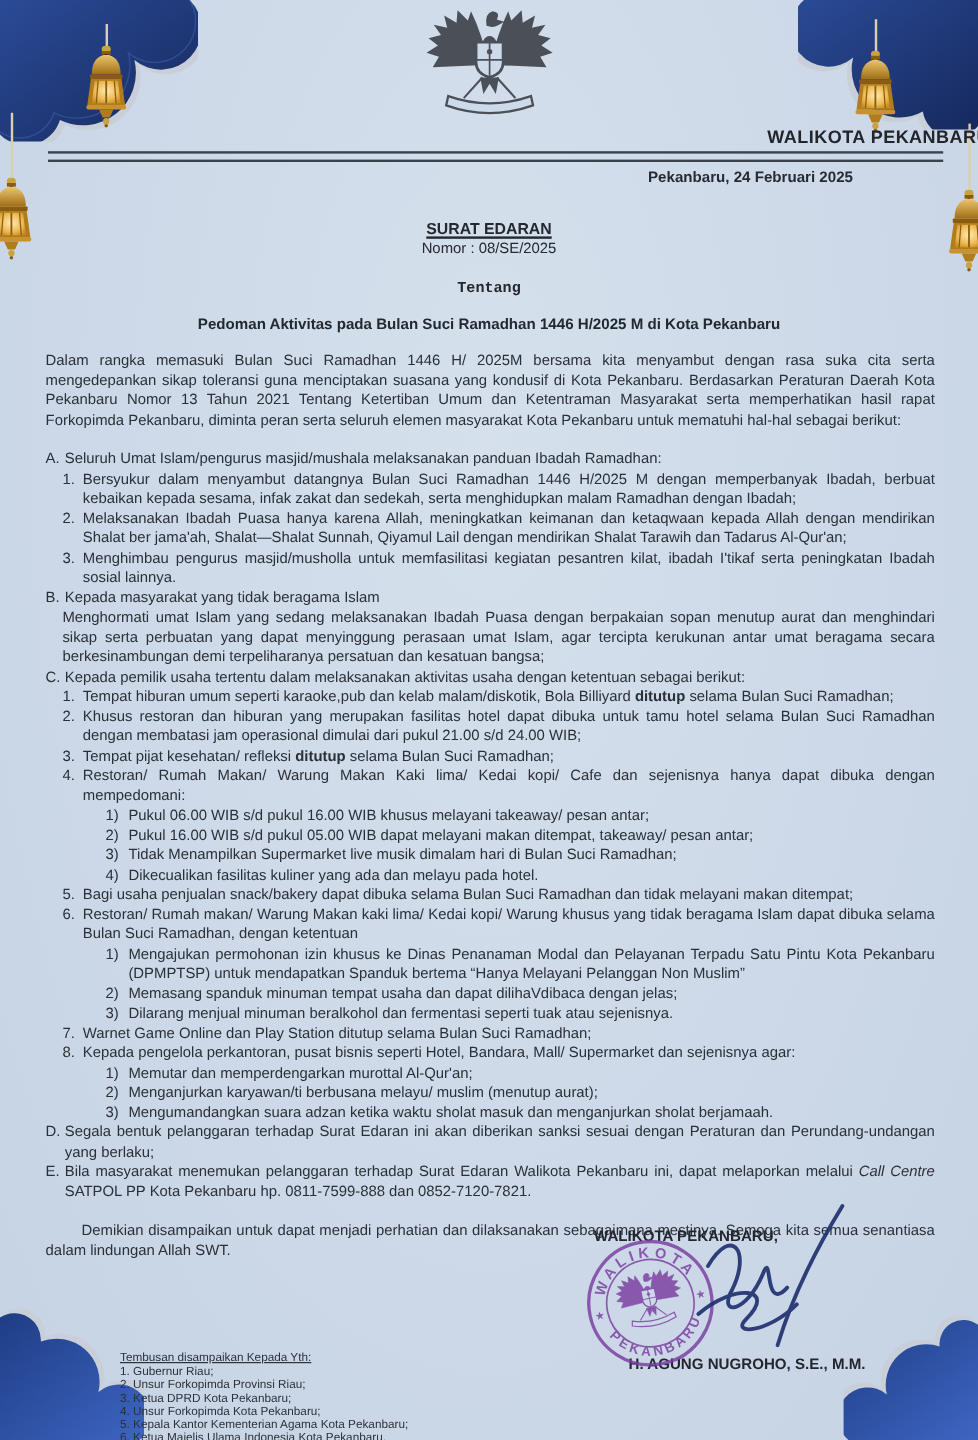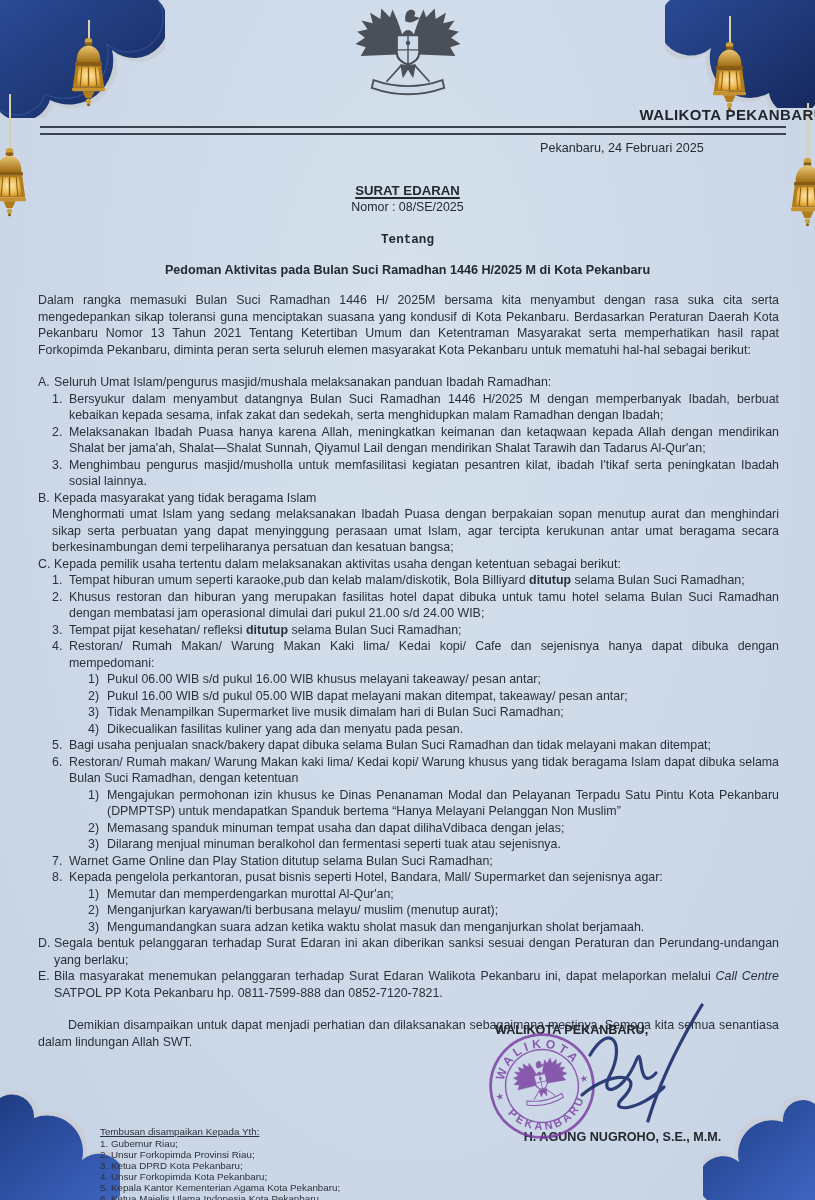--- a/index.html
+++ b/index.html
@@ -16,21 +16,21 @@
   .orn-br{right:0;bottom:0;}
   
   .string{position:absolute;width:2px;background:#d9d0ae;z-index:1;}
   .lantern{position:absolute;z-index:1;}
   
   .emblem{position:absolute;top:4px;left:50%;transform:translateX(-50%);z-index:2;color:#4b5058;}
   .authority{position:absolute;top:106px;left:10px;width:100%;text-align:right;z-index:2;
              font-size:15px;font-weight:bold;letter-spacing:.4px;color:#22262c;}
   .rule{position:absolute;top:126px;left:40px;width:746px;height:5px;z-index:2;
         border-top:2px solid #3a424d;border-bottom:2px solid #3a424d;}
-  .dateline{position:absolute;top:141px;left:540px;z-index:2;font-size:12.6px;font-weight:normal;color:#262b33;}
+  .dateline{position:absolute;top:141px;left:540px;z-index:2;font-size:12.6px;font-weight:bold;color:#262b33;}
   
   .titleblock{position:absolute;top:183px;left:0;width:100%;text-align:center;z-index:2;color:#24282f;}
   .se-heading{font-size:13.2px;font-weight:bold;text-decoration:underline;text-decoration-thickness:1.5px;text-underline-offset:2px;}
   .se-number{font-size:12.4px;margin-top:2px;}
   .se-about{font-size:12.6px;font-weight:bold;margin-top:19px;font-family:Liberation Mono, monospace;}
   .se-subject{font-size:12.6px;font-weight:bold;margin-top:16px;}
   
   .body-text{position:absolute;top:292px;left:38px;width:741px;z-index:2;
              font-size:12.4px;line-height:16.5px;color:#2b3038;}
   .intro{text-align:justify;margin:0 0 16px 0;}
@@ -193,21 +193,21 @@
         <div class="oitem d0"><span class="olabel">B.</span><span>Kepada masyarakat yang tidak beragama Islam</span></div>
         <div class="oitem d1 nolabel"><span>Menghormati umat Islam yang sedang melaksanakan Ibadah Puasa dengan berpakaian sopan menutup aurat dan menghindari sikap serta perbuatan yang dapat menyinggung perasaan umat Islam, agar tercipta kerukunan antar umat beragama secara berkesinambungan demi terpeliharanya persatuan dan kesatuan bangsa;</span></div>
         <div class="oitem d0"><span class="olabel">C.</span><span>Kepada pemilik usaha tertentu dalam melaksanakan aktivitas usaha dengan ketentuan sebagai berikut:</span></div>
         <div class="oitem d1"><span class="olabel">1.</span><span>Tempat hiburan umum seperti karaoke,pub dan kelab malam/diskotik, Bola Billiyard <b>ditutup</b> selama Bulan Suci Ramadhan;</span></div>
         <div class="oitem d1"><span class="olabel">2.</span><span>Khusus restoran dan hiburan yang merupakan fasilitas hotel dapat dibuka untuk tamu hotel selama Bulan Suci Ramadhan dengan membatasi jam operasional dimulai dari pukul 21.00 s/d 24.00 WIB;</span></div>
         <div class="oitem d1"><span class="olabel">3.</span><span>Tempat pijat kesehatan/ refleksi <b>ditutup</b> selama Bulan Suci Ramadhan;</span></div>
         <div class="oitem d1"><span class="olabel">4.</span><span>Restoran/ Rumah Makan/ Warung Makan Kaki lima/ Kedai kopi/ Cafe dan sejenisnya hanya dapat dibuka dengan mempedomani:</span></div>
         <div class="oitem d2"><span class="olabel">1)</span><span>Pukul 06.00 WIB s/d pukul 16.00 WIB khusus melayani takeaway/ pesan antar;</span></div>
         <div class="oitem d2"><span class="olabel">2)</span><span>Pukul 16.00 WIB s/d pukul 05.00 WIB dapat melayani makan ditempat, takeaway/ pesan antar;</span></div>
         <div class="oitem d2"><span class="olabel">3)</span><span>Tidak Menampilkan Supermarket live musik dimalam hari di Bulan Suci Ramadhan;</span></div>
-        <div class="oitem d2"><span class="olabel">4)</span><span>Dikecualikan fasilitas kuliner yang ada dan menyatu pada pesan.</span></div>
+        <div class="oitem d2"><span class="olabel">4)</span><span>Dikecualikan fasilitas kuliner yang ada dan melayu pada hotel.</span></div>
         <div class="oitem d1"><span class="olabel">5.</span><span>Bagi usaha penjualan snack/bakery dapat dibuka selama Bulan Suci Ramadhan dan tidak melayani makan ditempat;</span></div>
         <div class="oitem d1"><span class="olabel">6.</span><span>Restoran/ Rumah makan/ Warung Makan kaki lima/ Kedai kopi/ Warung khusus yang tidak beragama Islam dapat dibuka selama Bulan Suci Ramadhan, dengan ketentuan</span></div>
         <div class="oitem d2"><span class="olabel">1)</span><span>Mengajukan permohonan izin khusus ke Dinas Penanaman Modal dan Pelayanan Terpadu Satu Pintu Kota Pekanbaru (DPMPTSP) untuk mendapatkan Spanduk bertema “Hanya Melayani Pelanggan Non Muslim”</span></div>
         <div class="oitem d2"><span class="olabel">2)</span><span>Memasang spanduk minuman tempat usaha dan dapat dilihaVdibaca dengan jelas;</span></div>
         <div class="oitem d2"><span class="olabel">3)</span><span>Dilarang menjual minuman beralkohol dan fermentasi seperti tuak atau sejenisnya.</span></div>
         <div class="oitem d1"><span class="olabel">7.</span><span>Warnet Game Online dan Play Station ditutup selama Bulan Suci Ramadhan;</span></div>
         <div class="oitem d1"><span class="olabel">8.</span><span>Kepada pengelola perkantoran, pusat bisnis seperti Hotel, Bandara, Mall/ Supermarket dan sejenisnya agar:</span></div>
         <div class="oitem d2"><span class="olabel">1)</span><span>Memutar dan memperdengarkan murottal Al-Qur'an;</span></div>
         <div class="oitem d2"><span class="olabel">2)</span><span>Menganjurkan karyawan/ti berbusana melayu/ muslim (menutup aurat);</span></div>
         <div class="oitem d2"><span class="olabel">3)</span><span>Mengumandangkan suara adzan ketika waktu sholat masuk dan menganjurkan sholat berjamaah.</span></div>

